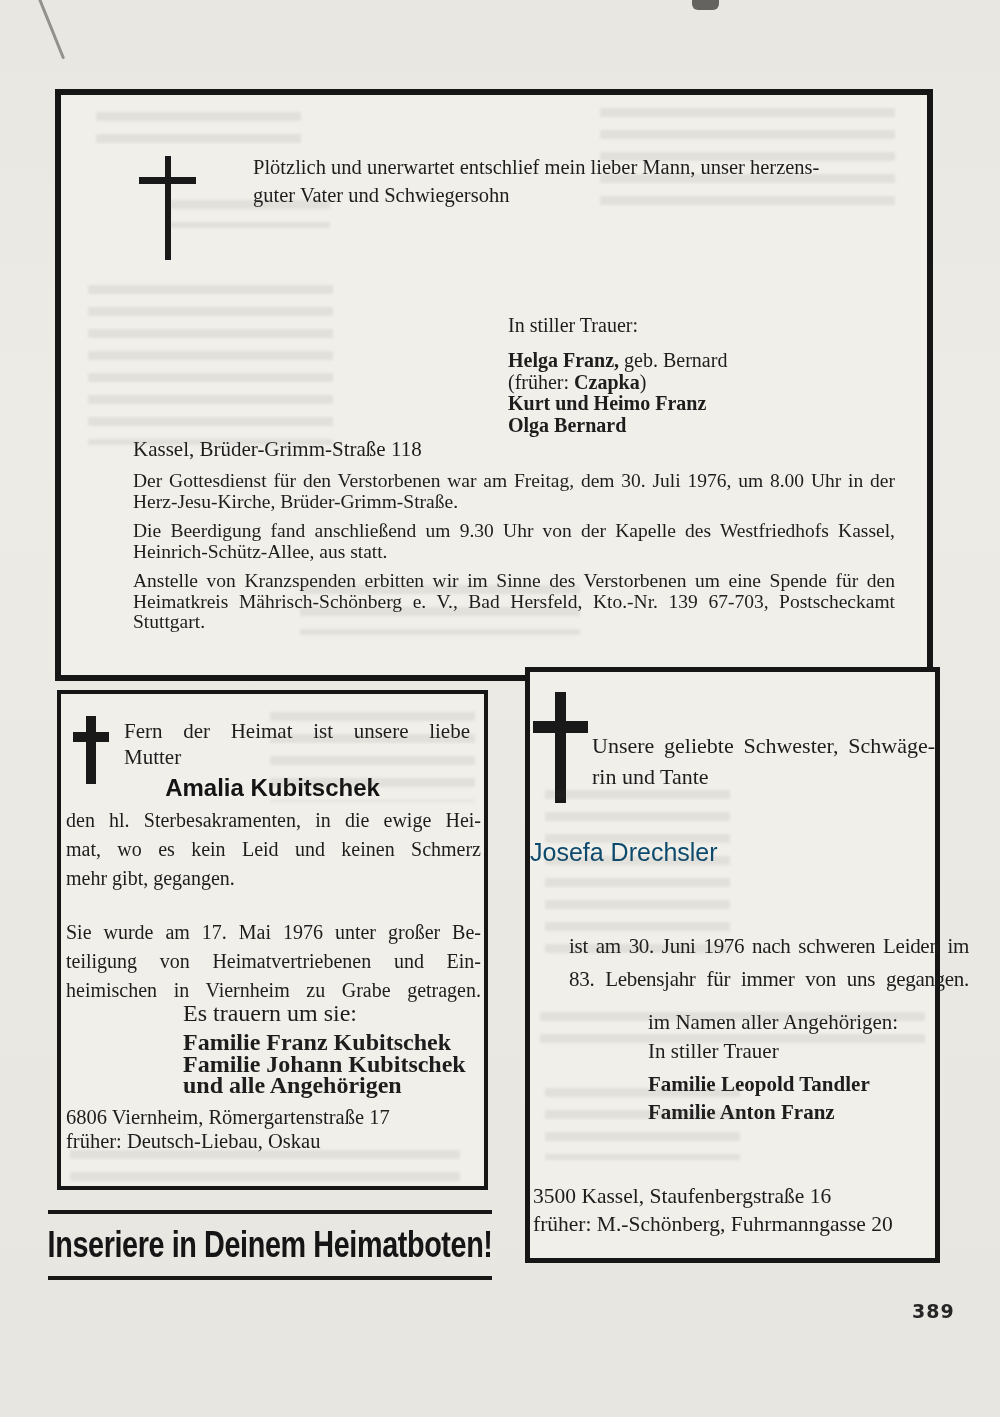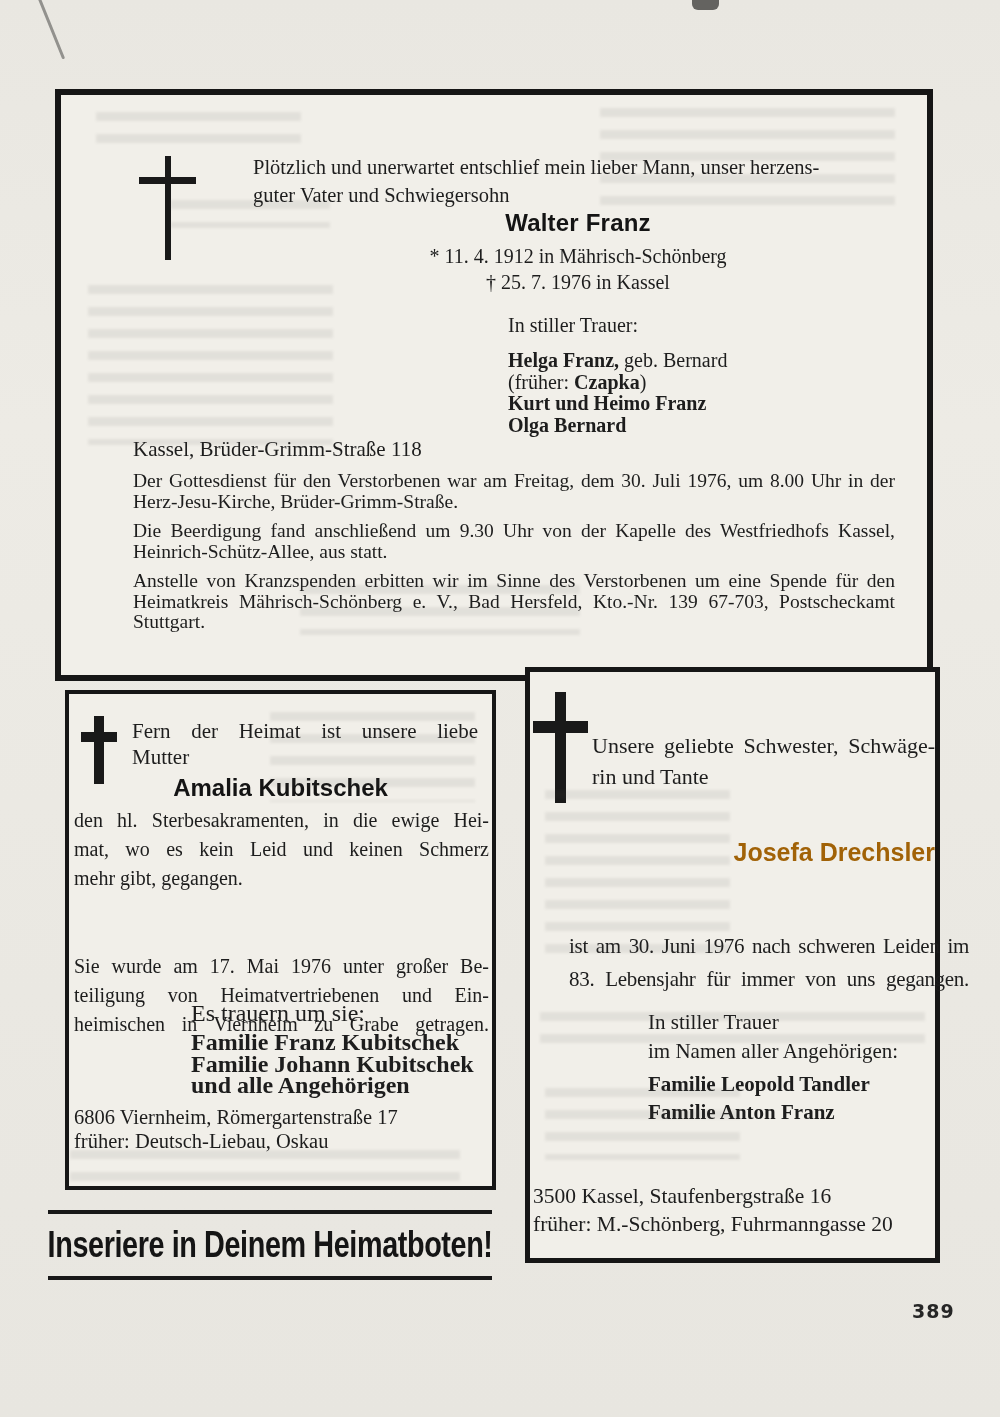--- a/index.html
+++ b/index.html
@@ -4,21 +4,21 @@
 <style>
   html,body{margin:0;padding:0;background:#cfcdc8;}
   .page{
     position:relative;width:1000px;height:1417px;overflow:hidden;
     background:#eae8e2;
     background-image:linear-gradient(180deg, #e9e7e1 0%, #edebe5 30%, #eae8e2 70%, #e8e6e0 100%);
     font-family:"Liberation Serif", serif;color:#1d1d1d;
   }
   .box{position:absolute;background:#f1efe9;box-sizing:border-box;}
   #box-walter{left:55px;top:89px;width:878px;height:592px;border:6px solid #161616;}
-  #box-amalia{left:65px;top:690px;width:431px;height:500px;border:4px solid #161616;}
+  #box-amalia{left:57px;top:690px;width:431px;height:500px;border:4px solid #161616;}
   #box-josefa{left:525px;top:667px;width:415px;height:596px;border:5px solid #161616;}
 
   
   .cross{position:absolute;}
   .cross::before{content:"";position:absolute;top:0;bottom:0;left:calc(50% - var(--vw)/2);width:var(--vw);background:#191919;}
   .cross::after{content:"";position:absolute;left:0;right:0;top:var(--hy);height:var(--hh);background:#191919;}
   .cross-a{left:78px;top:61px;width:57px;height:104px;--vw:6px;--hy:21px;--hh:7px;}
   .cross-b{left:12px;top:22px;width:36px;height:68px;--vw:10px;--hy:16px;--hh:10px;}
   .cross-c{left:3px;top:20px;width:55px;height:111px;--vw:11px;--hy:29px;--hh:12px;}
 
@@ -37,31 +37,31 @@
   .w-mlist .mln{line-height:21.5px;}
   .w-addr{left:72px;top:342px;font-size:21px;}
   .w-paras{left:72px;top:376px;width:762px;font-size:19.5px;}
   .w-paras .p{margin-bottom:9px;}
   .w-paras .ln{line-height:20.5px;}
 
   
   .a-intro{left:63px;top:24px;width:346px;font-size:21px;line-height:26px;}
   .a-name{left:0;right:0;top:80px;text-align:center;font-family:"Liberation Sans", sans-serif;font-weight:bold;font-size:24px;color:#141414;}
   .a-para1{left:5px;top:112px;width:415px;font-size:20px;}
-  .a-para2{left:5px;top:224px;width:415px;font-size:20px;margin-top:34px;}
+  .a-para2{left:5px;top:224px;width:415px;font-size:20px;}
   .a-para1 .ln,.a-para2 .ln{line-height:29px;}
   .a-mhead{left:122px;top:306px;font-size:24px;}
   .a-fam{left:122px;top:338px;font-size:24px;font-weight:bold;}
   .a-fam .ln{line-height:21.5px;}
   .a-addr{left:5px;top:412px;font-size:20.5px;}
   .a-addr .ln{line-height:23.5px;}
 
   
   .j-intro{left:62px;top:58px;width:343px;font-size:22px;line-height:31px;}
-  .j-name{left:0;right:0;top:166px;text-align:right;font-family:"Liberation Sans", sans-serif;font-weight:bold;font-size:25px;color:#a16207;}
+  .j-name{left:0;right:0;top:166px;text-align:left;font-family:"Liberation Sans", sans-serif;font-weight:normal;font-size:25px;color:#0c4a6e;}
   .j-para{left:3px;top:258px;width:400px;font-size:21px;letter-spacing:-0.3px;margin-left:36px;}
   .j-para .ln{line-height:33px;}
   .j-mourn{left:118px;top:336px;font-size:21px;}
   .j-mourn .ln{line-height:29px;}
   .j-fam{left:118px;top:398px;font-size:21px;font-weight:bold;}
   .j-fam .ln{line-height:28px;}
   .j-addr{left:3px;top:510px;font-size:21.5px;}
   .j-addr .ln{line-height:28px;}
 
   
@@ -87,25 +87,20 @@
 <div class="page">
 
   <div class="box" id="box-walter">
     <div class="cross cross-a"></div>
 
     <div class="abs w-intro">
       <div class="ln">Plötzlich und unerwartet entschlief mein lieber Mann, unser herzens-</div>
       <div class="ln">guter Vater und Schwiegersohn</div>
     </div>
 
-    <div class="abs w-head">
-      <div class="w-name">Walter Franz</div>
-      <div class="w-date">* 11. 4. 1912 in Mährisch-Schönberg</div>
-      <div class="w-date">† 25. 7. 1976 in Kassel</div>
-    </div>
 
     <div class="abs w-mourn">
       <div class="w-mhead">In stiller Trauer:</div>
       <div class="w-mlist">
         <div class="mln"><b>Helga Franz,</b><span> geb. Bernard</span></div>
         <div class="mln"><span>(früher: </span><b>Czapka</b><span>)</span></div>
         <div class="mln b">Kurt und Heimo Franz</div>
         <div class="mln b">Olga Bernard</div>
       </div>
     </div>
@@ -174,22 +169,22 @@
     </div>
 
     <div class="abs j-name">Josefa Drechsler</div>
 
     <div class="abs j-para">
       <div class="ln jl">ist am 30. Juni 1976 nach schweren Leiden im</div>
       <div class="ln jl">83. Lebensjahr für immer von uns gegangen.</div>
     </div>
 
     <div class="abs j-mourn">
+      <div class="ln">im Namen aller Angehörigen:</div>
       <div class="ln">In stiller Trauer</div>
-      <div class="ln">im Namen aller Angehörigen:</div>
     </div>
 
     <div class="abs j-fam">
       <div class="ln">Familie Leopold Tandler</div>
       <div class="ln">Familie Anton Franz</div>
     </div>
 
     <div class="abs j-addr">
       <div class="ln">3500 Kassel, Staufenbergstraße 16</div>
       <div class="ln">früher: M.-Schönberg, Fuhrmanngasse 20</div>

